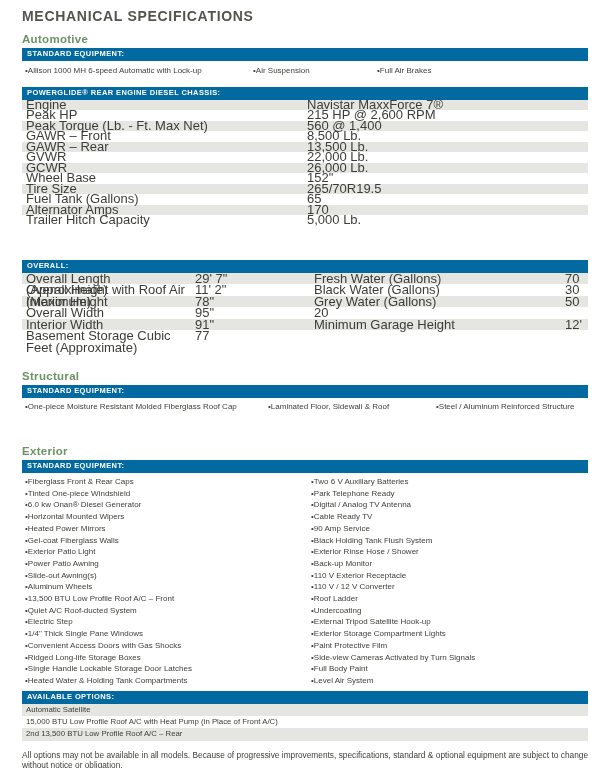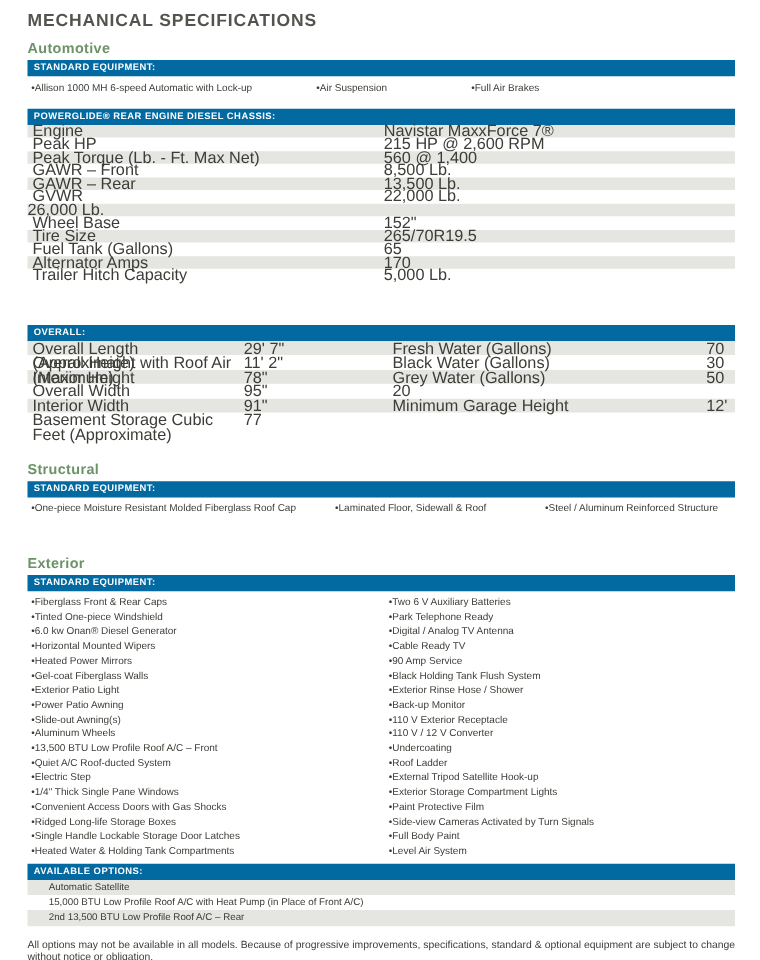--- a/index.html
+++ b/index.html
@@ -50,21 +50,21 @@
 
   .structural-heading { margin-top:28px; }
   .exterior-heading { margin-top:30px; }
 
   .ext-cols { display:flex; font-size:8px; padding-top:3px; }
   .ext-col-left { width:286px; }
   .ext-col-right { flex:1; }
   .bullet-item { line-height:11.7px; padding-left:3px; }
 
   .options-bar { margin-top:4px; }
-  .optrow { height:12.3px; line-height:12.4px; font-size:7.8px; padding-left:17px; box-sizing:border-box; }
+  .optrow { height:12.3px; line-height:12.4px; font-size:7.8px; padding-left:4px; box-sizing:border-box; }
 
   .footer-note {
     margin-top:9px; font-size:8.3px; line-height:10.5px;
     text-align:justify; color:#3d3d38;
   }
 </style>
 </head>
 <body>
 
 <div class="page">
@@ -106,20 +106,21 @@
     <div class="c-label">GAWR – Rear</div>
     <div class="c-value">13,500 Lb.</div>
   </div>
 
   <div class="crow">
     <div class="c-label">GVWR</div>
     <div class="c-value">22,000 Lb.</div>
   </div>
 
   <div class="crow">
+    <div class="c-label">GCWR</div>
     <div class="c-value">26,000 Lb.</div>
   </div>
 
   <div class="crow">
     <div class="c-label">Wheel Base</div>
     <div class="c-value">152"</div>
   </div>
 
   <div class="crow">
     <div class="c-label">Tire Size</div>
@@ -248,23 +249,23 @@
   <div class="bullet-item bullet">Black Holding Tank Flush System</div>
 
   <div class="bullet-item bullet">Exterior Rinse Hose / Shower</div>
 
   <div class="bullet-item bullet">Back-up Monitor</div>
 
   <div class="bullet-item bullet">110 V Exterior Receptacle</div>
 
   <div class="bullet-item bullet">110 V / 12 V Converter</div>
 
+  <div class="bullet-item bullet">Roof Ladder</div>
+
   <div class="bullet-item bullet">Undercoating</div>
-
-  <div class="bullet-item bullet">Roof Ladder</div>
 
   <div class="bullet-item bullet">External Tripod Satellite Hook-up</div>
 
   <div class="bullet-item bullet">Exterior Storage Compartment Lights</div>
 
   <div class="bullet-item bullet">Paint Protective Film</div>
 
   <div class="bullet-item bullet">Side-view Cameras Activated by Turn Signals</div>
 
   <div class="bullet-item bullet">Full Body Paint</div>

